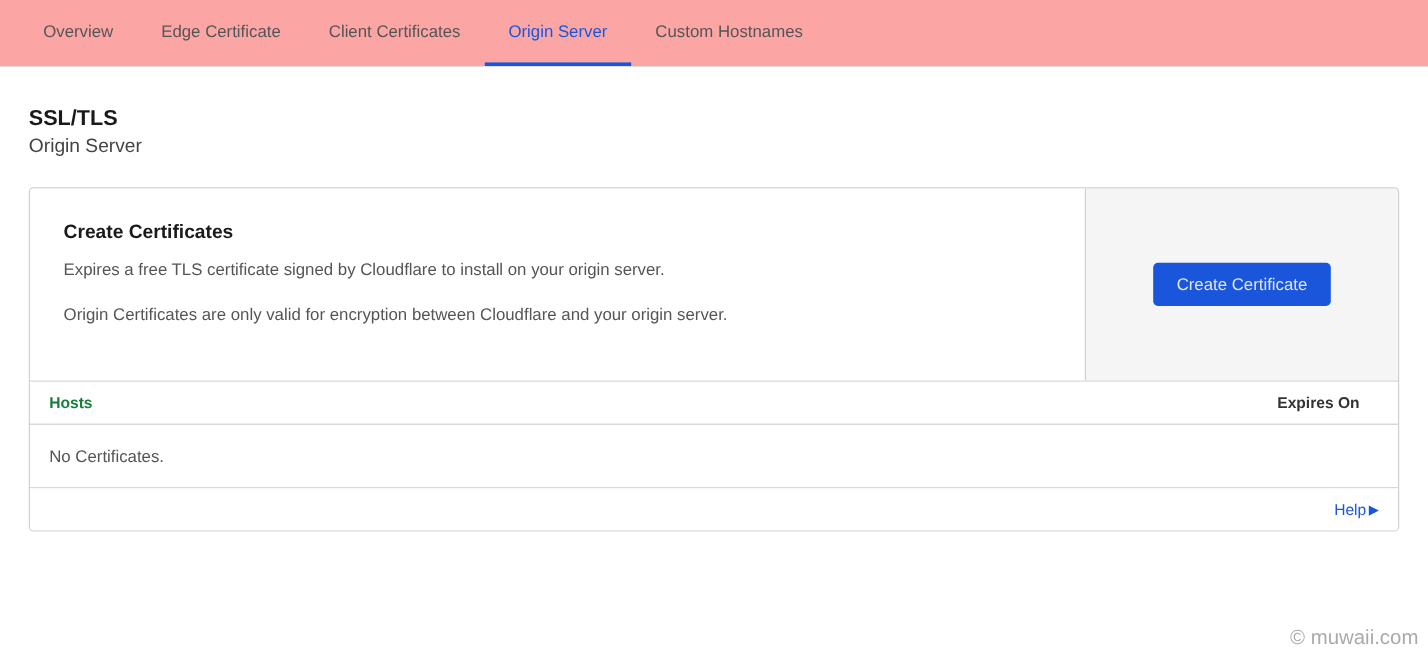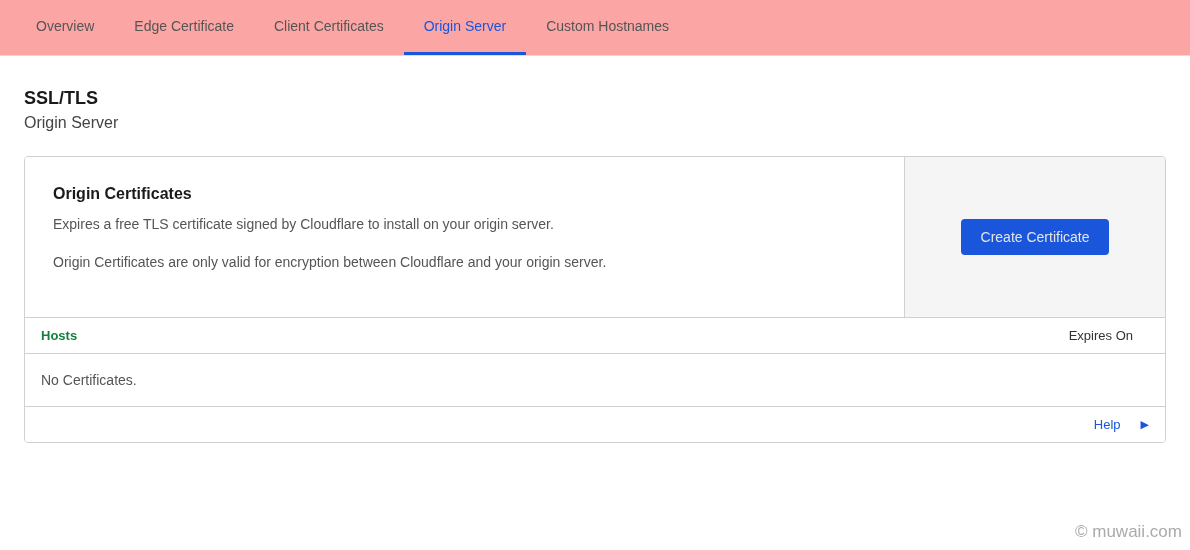--- a/index.html
+++ b/index.html
@@ -127,21 +127,21 @@
       flex: 1;
       font-size: 13px;
       font-weight: 600;
       color: #15803d;
     }
 
     .table-header-expires {
       width: 200px;
       text-align: right;
       font-size: 13px;
-      font-weight: 400;
+      font-weight: 700;
       color: #333;
       padding-right: 16px;
     }
 
     .table-body {
       border-top: 1px solid #d0d0d0;
     }
 
     .table-empty-row {
       padding: 18px 16px;
@@ -161,21 +161,21 @@
       gap: 4px;
     }
 
     .help-link {
       color: #1a56db;
       font-size: 13px;
       text-decoration: none;
       cursor: pointer;
       display: flex;
       align-items: center;
-      gap: 20px;
+      gap: 2px;
     }
 
     .help-arrow {
       font-size: 11px;
       color: #1a56db;
     }
 
     .watermark {
       position: fixed;
       bottom: 8px;
@@ -197,21 +197,21 @@
 
 <div class="main-content">
   <h1 class="page-title">SSL/TLS</h1>
   <p class="page-subtitle">Origin Server</p>
 
   <div class="card">
 
     <div class="card-top">
 
       <div class="card-info">
-        <div class="card-info-title">Origin Certificates</div>
+        <div class="card-info-title">Create Certificates</div>
         <p class="card-info-text">Expires a free TLS certificate signed by Cloudflare to install on your origin server.</p>
         <p class="card-info-text">Origin Certificates are only valid for encryption between Cloudflare and your origin server.</p>
       </div>
 
       <div class="card-action">
         <button class="create-certificate-btn">Create Certificate</button>
       </div>
     </div>
 
     <div class="table-header">

